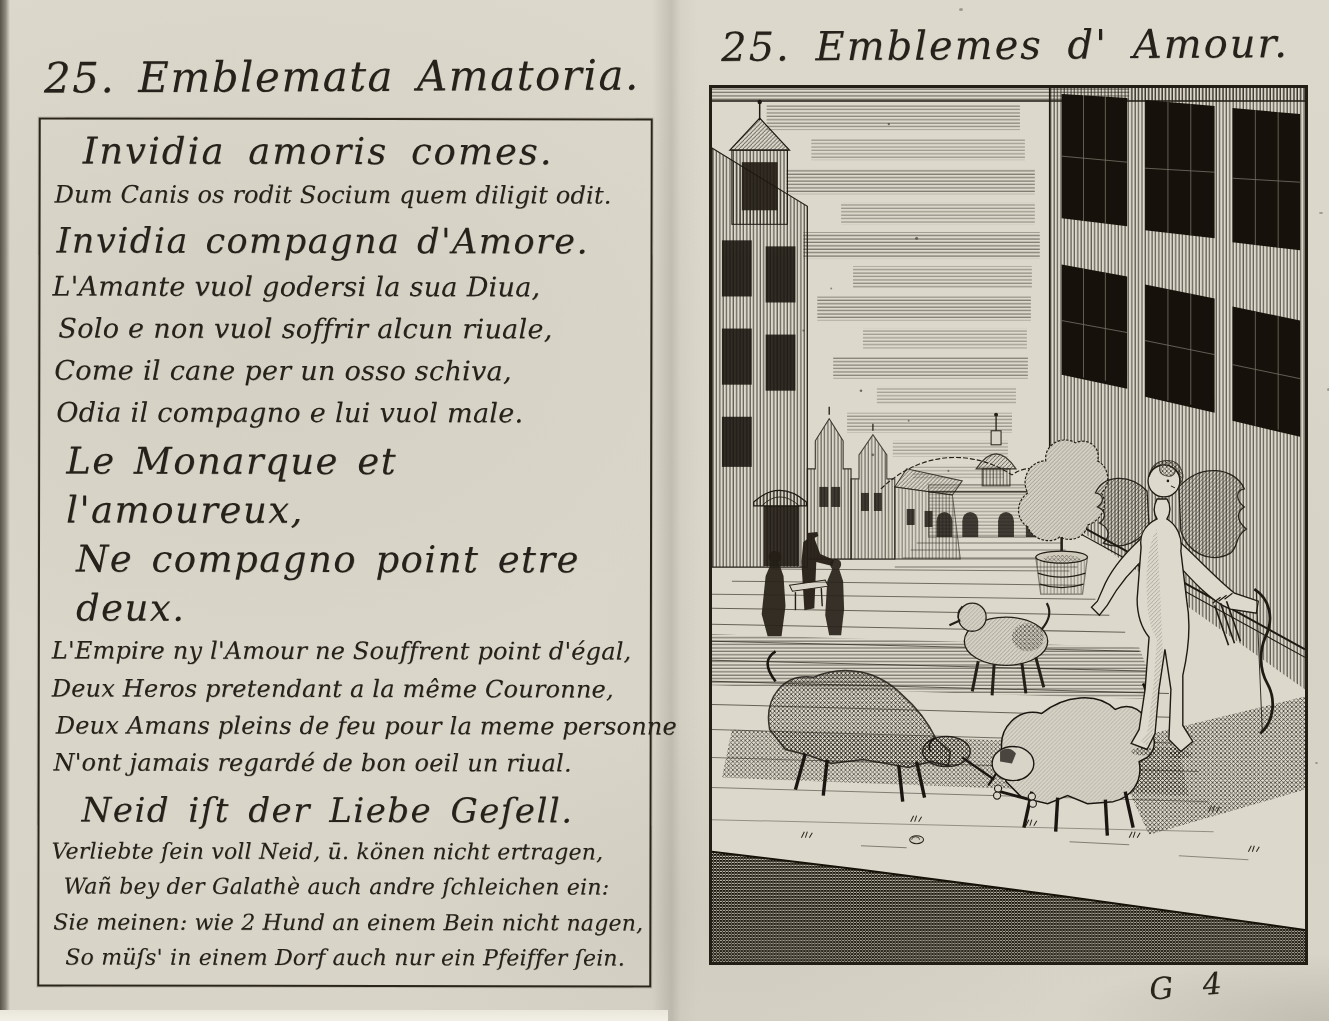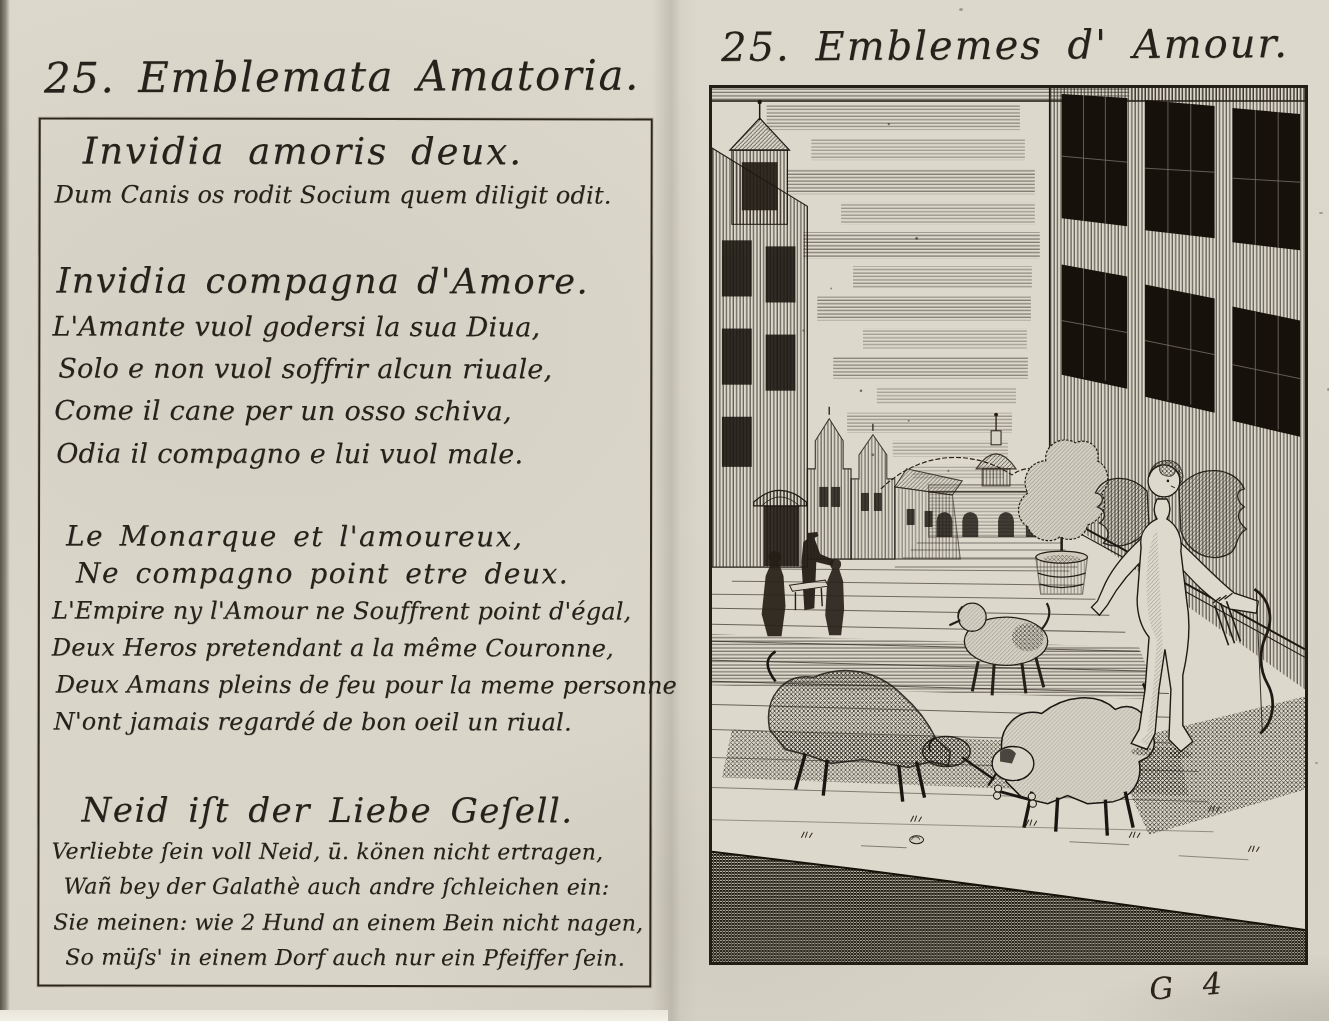--- a/index.html
+++ b/index.html
@@ -50,21 +50,21 @@
     box-shadow:0 0 0 1px rgba(43,37,25,.15);
     padding:8px 6px 10px 12px;
     display:flex;flex-direction:column;justify-content:space-between;
     transform:rotate(.1deg);
   }
   .sec{display:flex;flex-direction:column;}
   .h-lat{font-size:37px;line-height:1.32;letter-spacing:2px;word-spacing:9px;padding-left:30px;}
   .l-lat{font-size:24px;line-height:1.5;letter-spacing:.2px;padding-left:2px;white-space:nowrap;}
   .h-ita{font-size:35px;line-height:1.4;letter-spacing:1.5px;word-spacing:4px;padding-left:4px;}
   .l-ita{font-size:27px;line-height:1.56;letter-spacing:.3px;white-space:nowrap;}
-  .h-fra{font-size:28px;line-height:1.32;letter-spacing:1.5px;word-spacing:5px;}
+  .h-fra{font-size:37px;line-height:1.32;letter-spacing:1.5px;word-spacing:5px;}
   .l-fra{font-size:24px;line-height:1.55;letter-spacing:.2px;white-space:nowrap;}
   .h-ger{font-size:34px;line-height:1.42;letter-spacing:1.5px;word-spacing:6px;padding-left:30px;}
   .l-ger{font-size:22px;line-height:1.6;letter-spacing:.2px;white-space:nowrap;}
 
   .rp-header{
     position:absolute;left:8px;top:22px;width:600px;text-align:center;
     font-size:40px;letter-spacing:2px;word-spacing:10px;white-space:nowrap;
     transform:rotate(-.4deg);
   }
   .engraving-frame{
@@ -87,21 +87,21 @@
   <div class="gutter"></div>
   <div class="bottom-strip"></div>
   <div class="corner-shade"></div>
 
   <div class="page page-left">
     <div class="lp-header ink hand">25. Emblemata Amatoria.</div>
 
     <div class="text-frame">
 
       <div class="sec">
-        <div class="h-lat ink hand">Invidia amoris deux.</div>
+        <div class="h-lat ink hand">Invidia amoris comes.</div>
         <div class="l-lat ink hand">Dum Canis os rodit Socium quem diligit odit.</div>
       </div>
 
       <div class="sec">
         <div class="h-ita ink hand">Invidia compagna d'Amore.</div>
         <div class="l-ita ink hand">L'Amante vuol godersi la sua Diua,</div>
         <div class="l-ita ink hand" style="padding-left:6px">Solo e non vuol soffrir alcun riuale,</div>
         <div class="l-ita ink hand" style="padding-left:2px">Come il cane per un osso schiva,</div>
         <div class="l-ita ink hand" style="padding-left:4px">Odia il compagno e lui vuol male.</div>
       </div>

